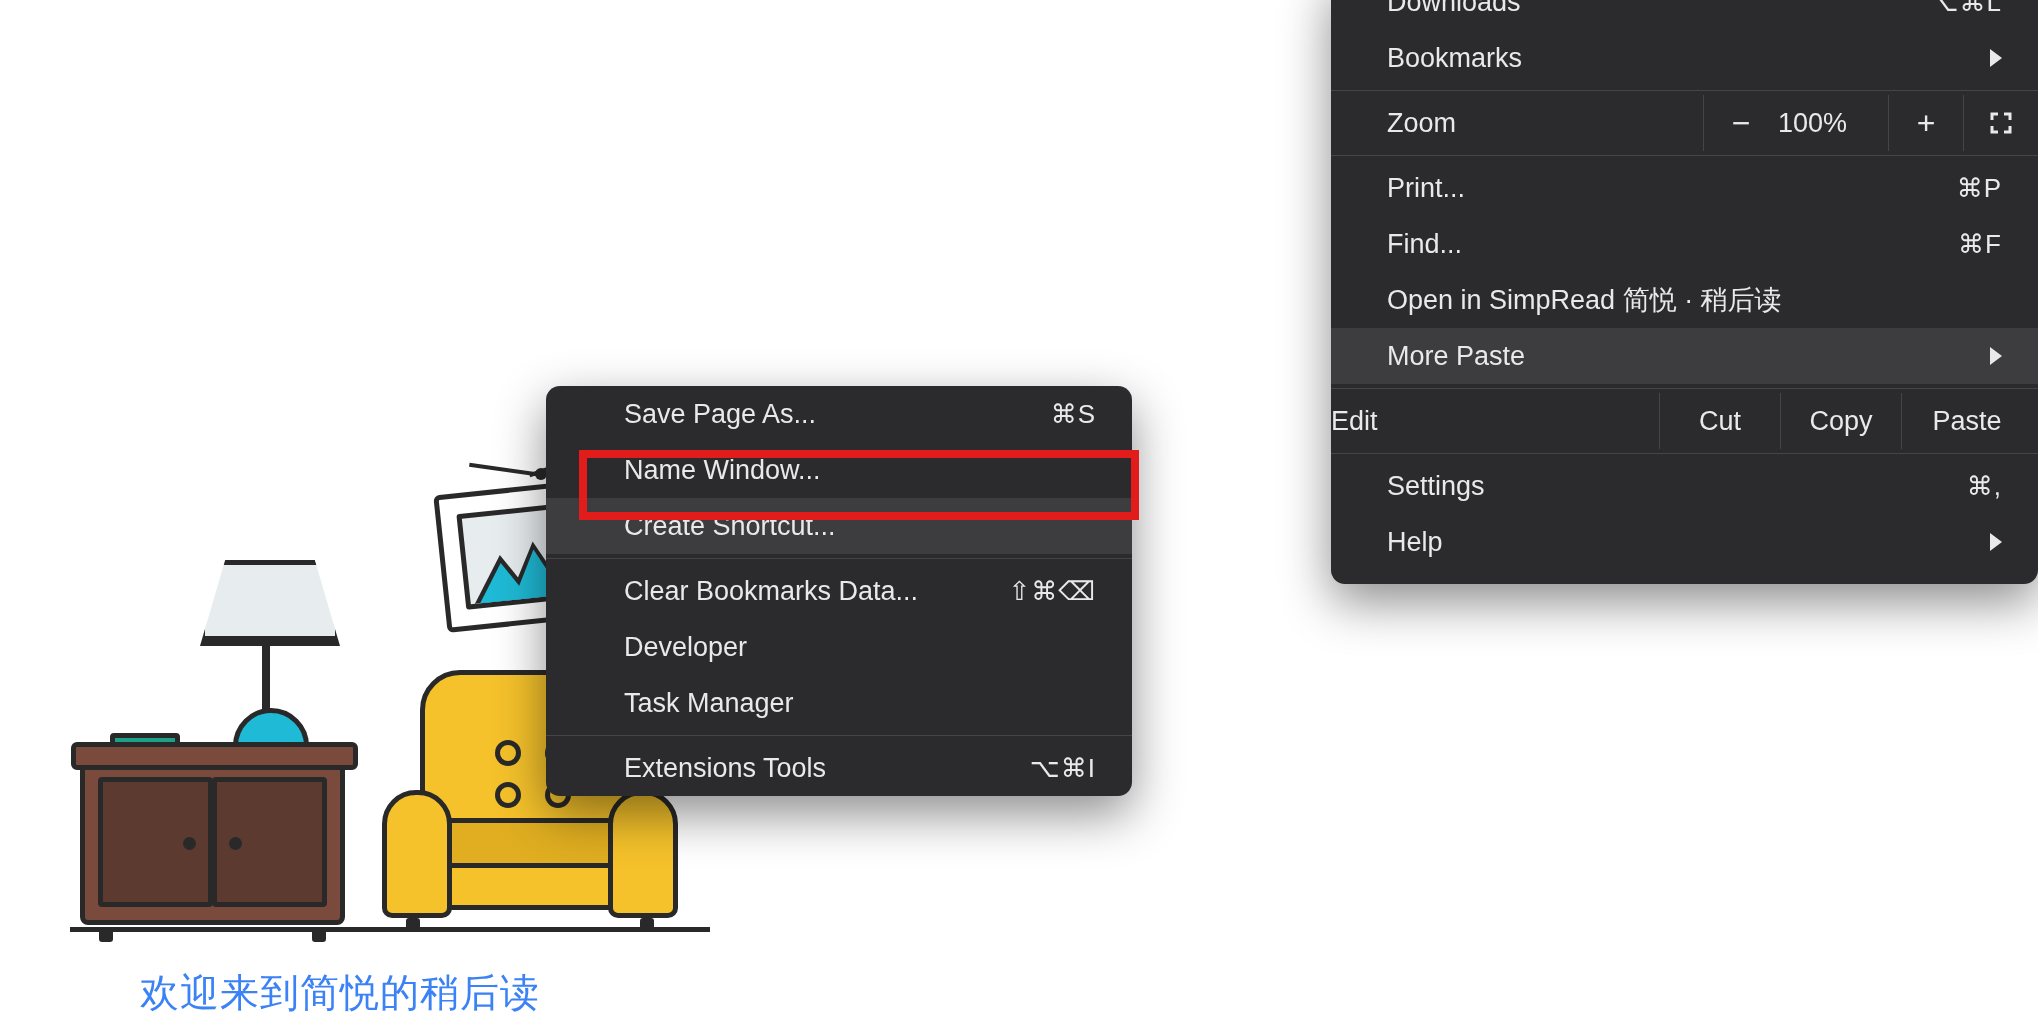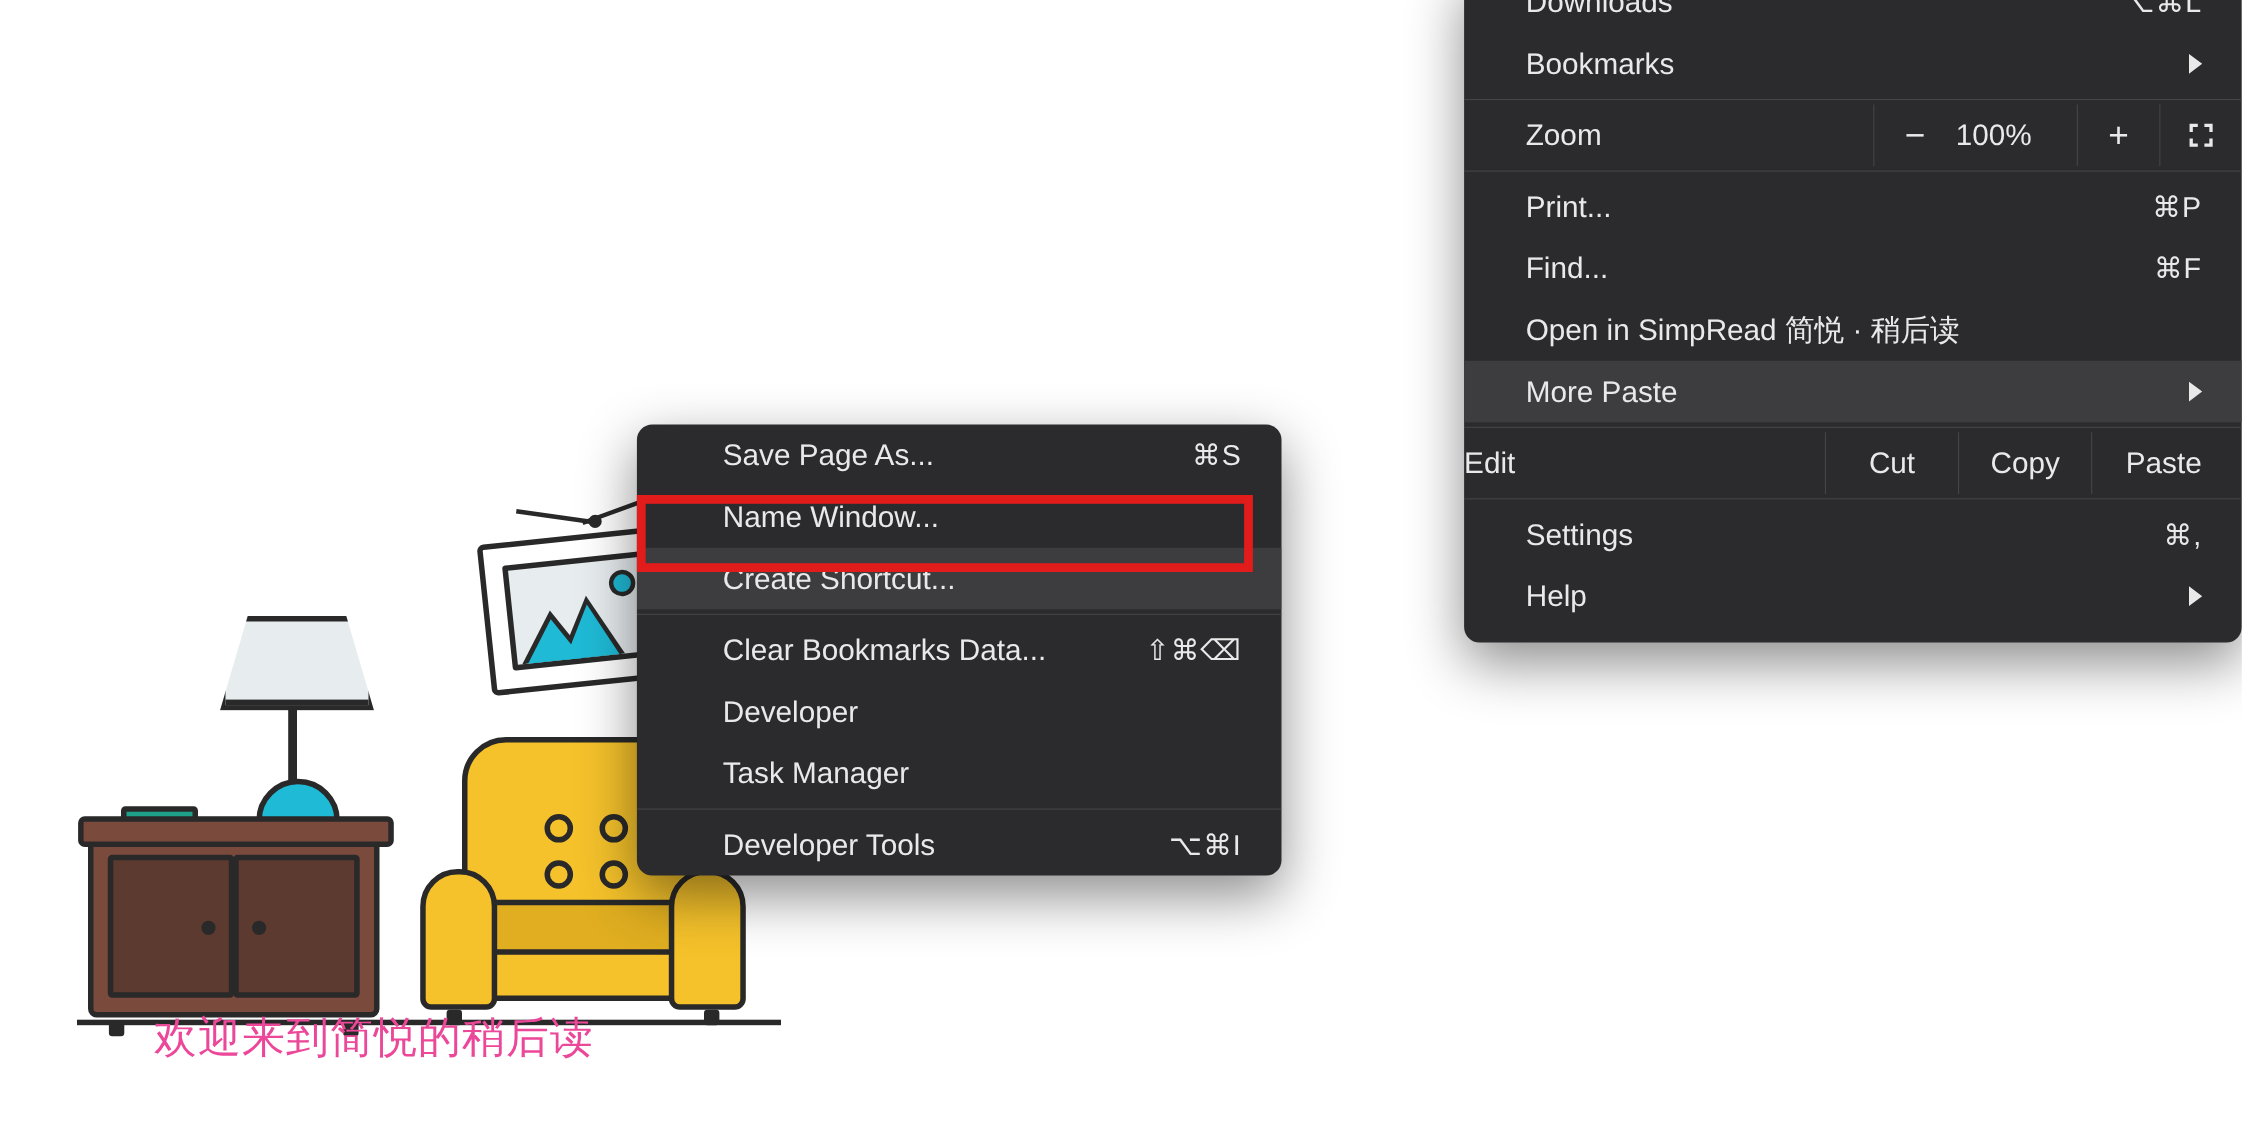--- a/index.html
+++ b/index.html
@@ -267,38 +267,38 @@
     height: 14px;
     background: #2a292a;
     border-radius: 3px;
   }
   .chair-leg.l{ left:26px;}
   .chair-leg.r{ right:26px;}
 
   .caption {
     position: absolute;
     left: 140px;
-    top: 916px;
+    top: 966px;
     font-size: 39px;
-    color: #ec4899;
+    color: #3b82f6;
     letter-spacing: 1px;
   }
 
   
   .menu {
     position: absolute;
     background: #2b2b2d;
     border-radius: 14px;
     box-shadow: 0 18px 50px rgba(0,0,0,.45);
     color: #e9e9ea;
     font-size: 27px;
     overflow: hidden;
   }
   .menu.sub {
-    left: 579px;
+    left: 546px;
     top: 386px;
     width: 586px;
   }
   .menu.main {
     left: 1331px;
     top: -26px; 
     right: 0;
     border-radius: 0 0 14px 14px;
   }
 
@@ -456,21 +456,21 @@
     <span class="sc">⇧⌘⌫</span>
   </div>
   <div class="item">
     <span class="label">Developer</span>
   </div>
   <div class="item">
     <span class="label">Task Manager</span>
   </div>
   <div class="sep"></div>
   <div class="item">
-    <span class="label">Developer Tools</span>
+    <span class="label">Extensions Tools</span>
     <span class="sc">⌥⌘I</span>
   </div>
 </div>
 
 <div class="redbox create"></div>
 
 <div class="menu main">
   <div class="item">
     <span class="label">Downloads</span>
     <span class="sc">⌥⌘L</span>

